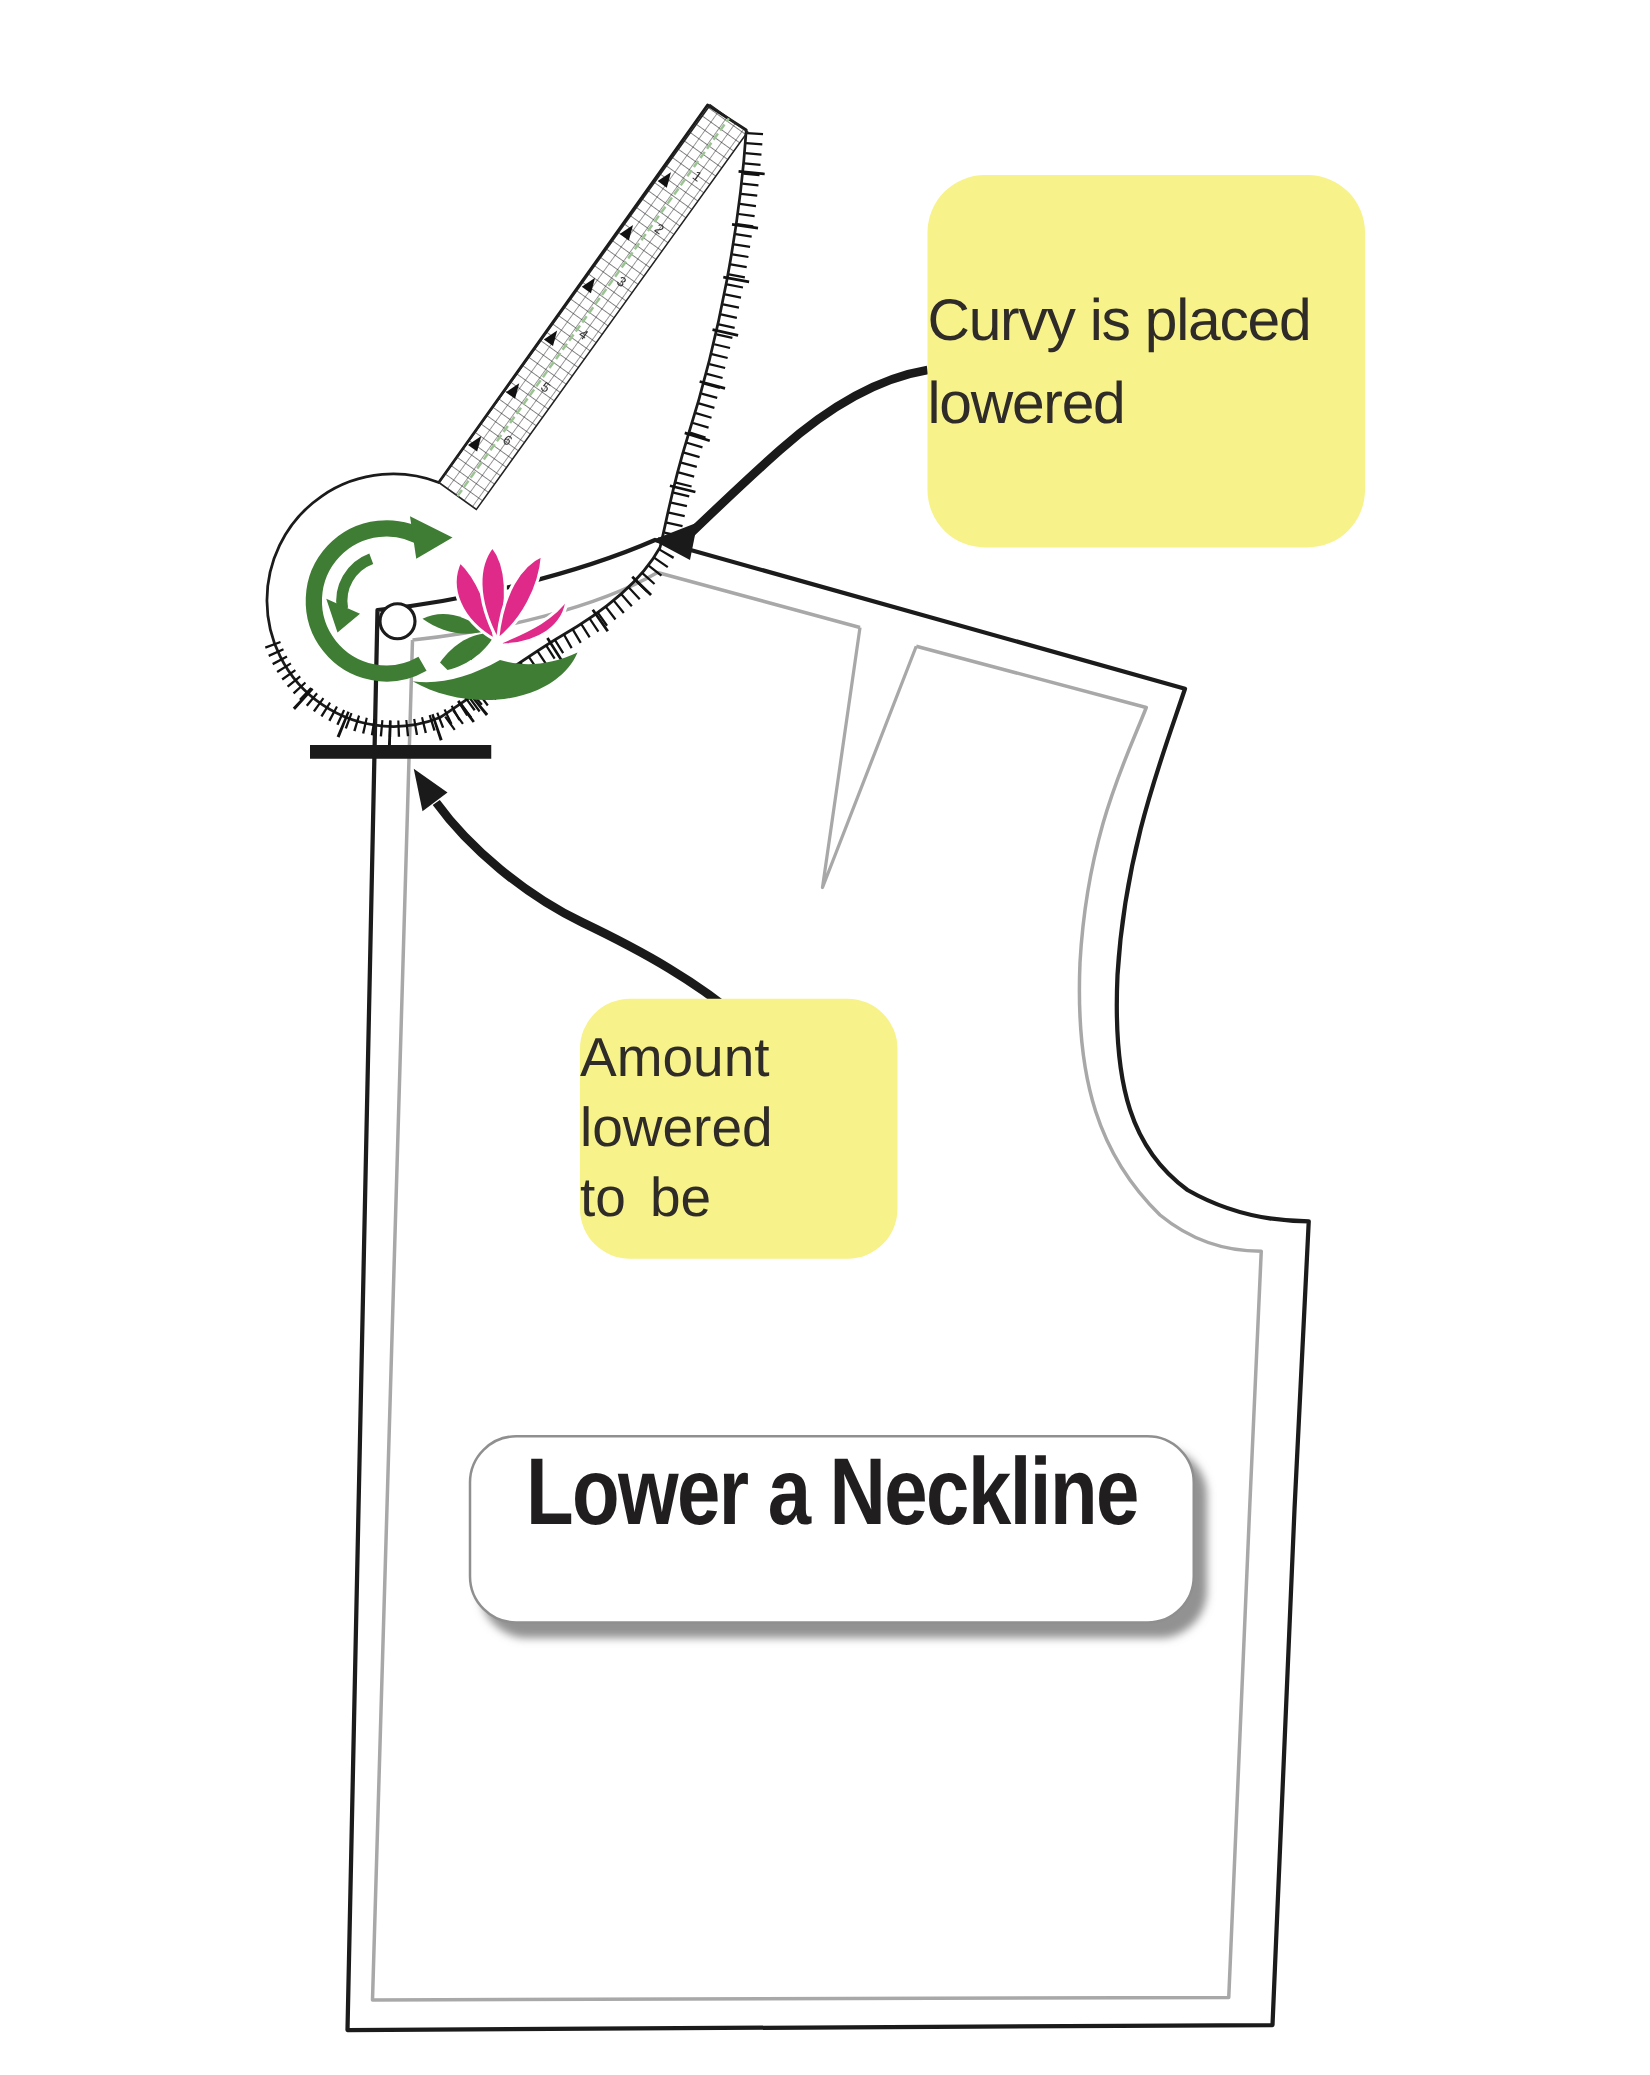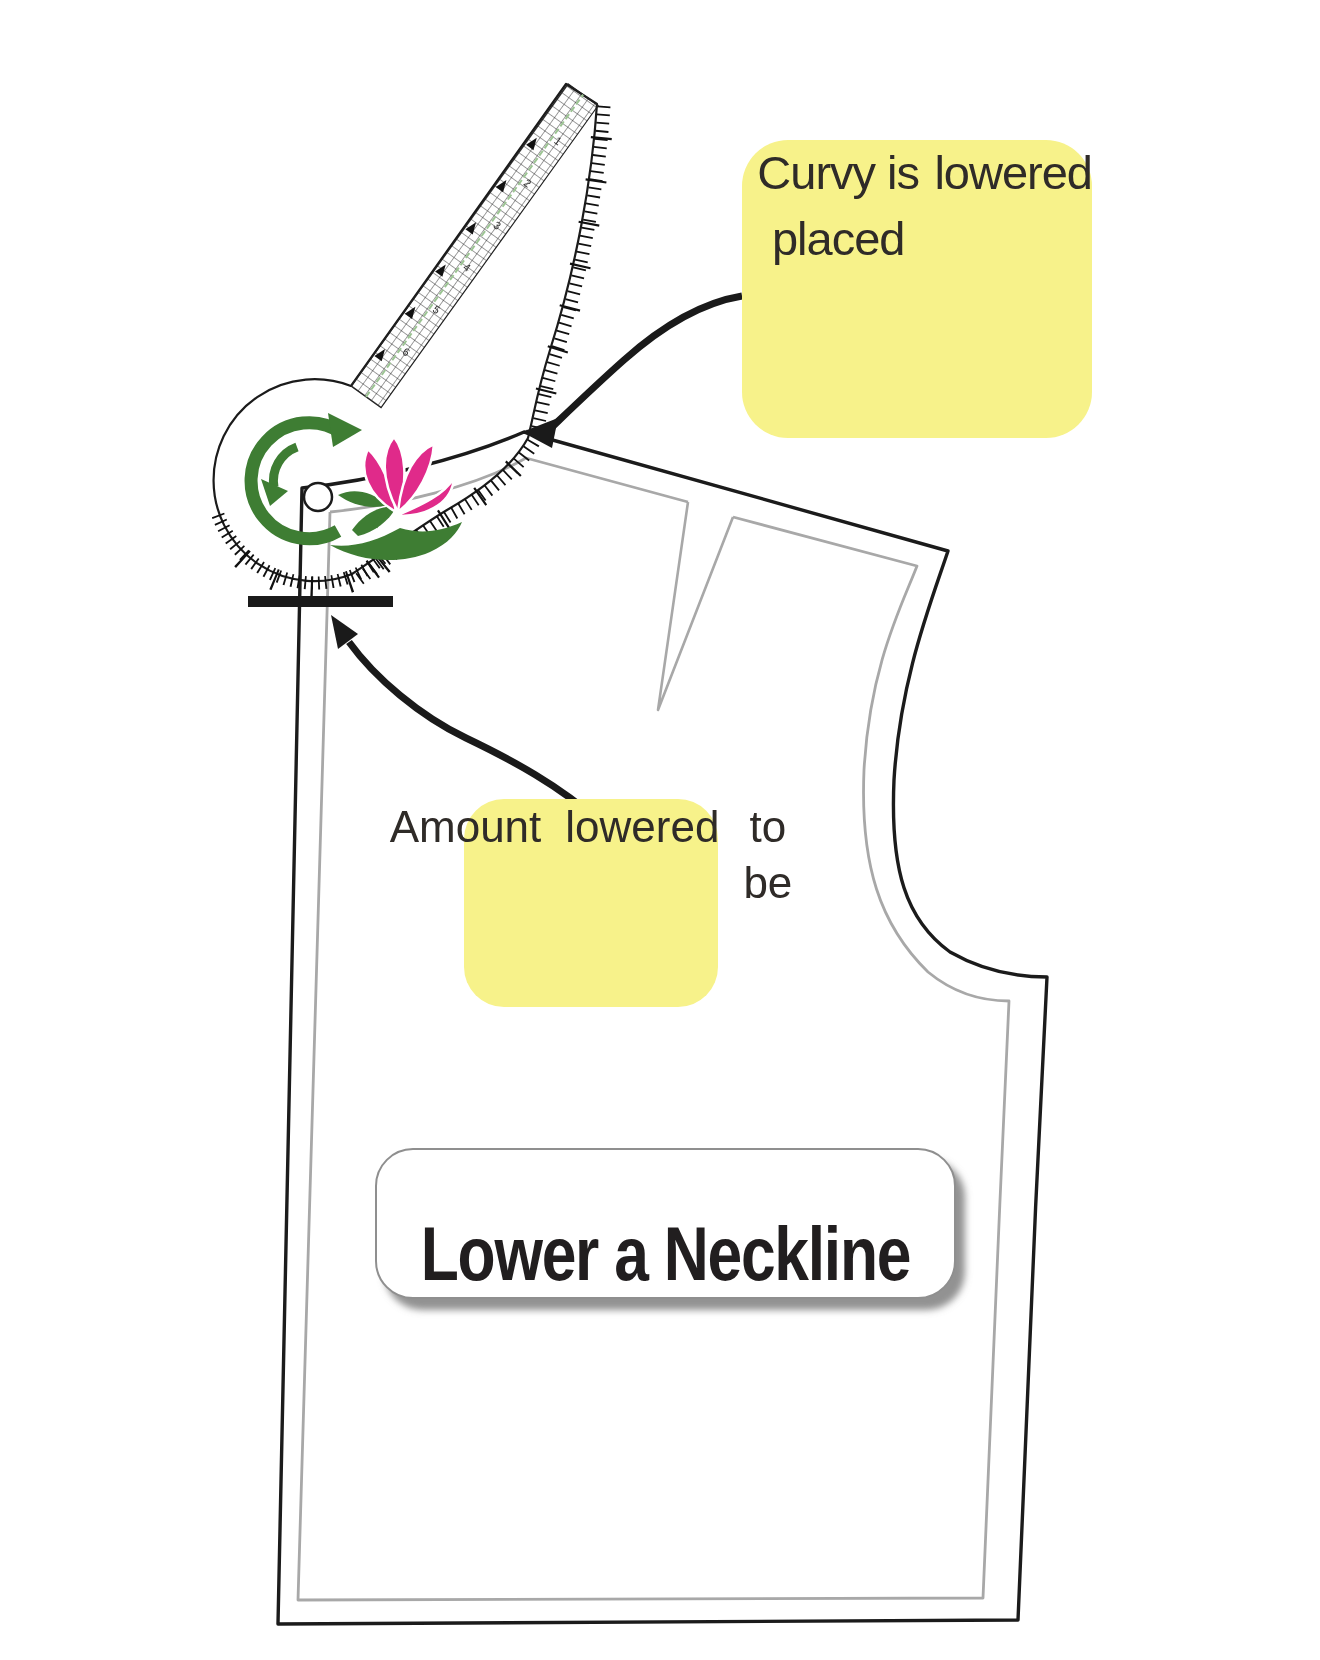--- a/index.html
+++ b/index.html
@@ -2,36 +2,36 @@
 <html><head>
 <meta charset="utf-8">
 <style>
   html,body{margin:0;padding:0;background:#ffffff;}
   .stage{
     position:relative;width:1320px;height:1660px;background:#ffffff;overflow:hidden;
     font-family:"Liberation Sans",sans-serif;
   }
   .stage svg{position:absolute;left:0;top:0;}
   .callout{
-    position:absolute;background:#f7f28a;color:#2f2b28;text-align:center;
-    display:flex;flex-direction:row;justify-content:center;
+    position:absolute;background:#f7f28a;color:#2f2b28;
+    display:flex;flex-direction:column;justify-content:center;
   }
   #callout-shoulder{
     left:742px;top:140px;width:350px;height:298px;border-radius:46px;
     font-size:47px;line-height:66px;letter-spacing:-1px;
   }
   #callout-amount{
     left:464px;top:799px;width:254px;height:208px;border-radius:40px;
-    font-size:44px;line-height:56px;word-spacing:7px;gap:24px;
+    font-size:44px;line-height:56px;word-spacing:7px;
   }
   #title-box{
     position:absolute;left:375px;top:1148px;width:577px;height:147px;
     background:#ffffff;border:2px solid #8f8f8f;border-radius:38px;
     box-shadow:9px 11px 7px rgba(110,110,110,0.75);
-    display:flex;align-items:flex-end;justify-content:center;
+    display:flex;align-items:flex-start;justify-content:center;
   }
   #title-box .title-text{
     font-size:76px;font-weight:700;color:#211e1f;white-space:nowrap;
     transform:scaleX(0.82);letter-spacing:-1.5px;
   }
   .ruler-num{font-size:11px;fill:#333;}
 </style>
 </head>
 <body>
 

